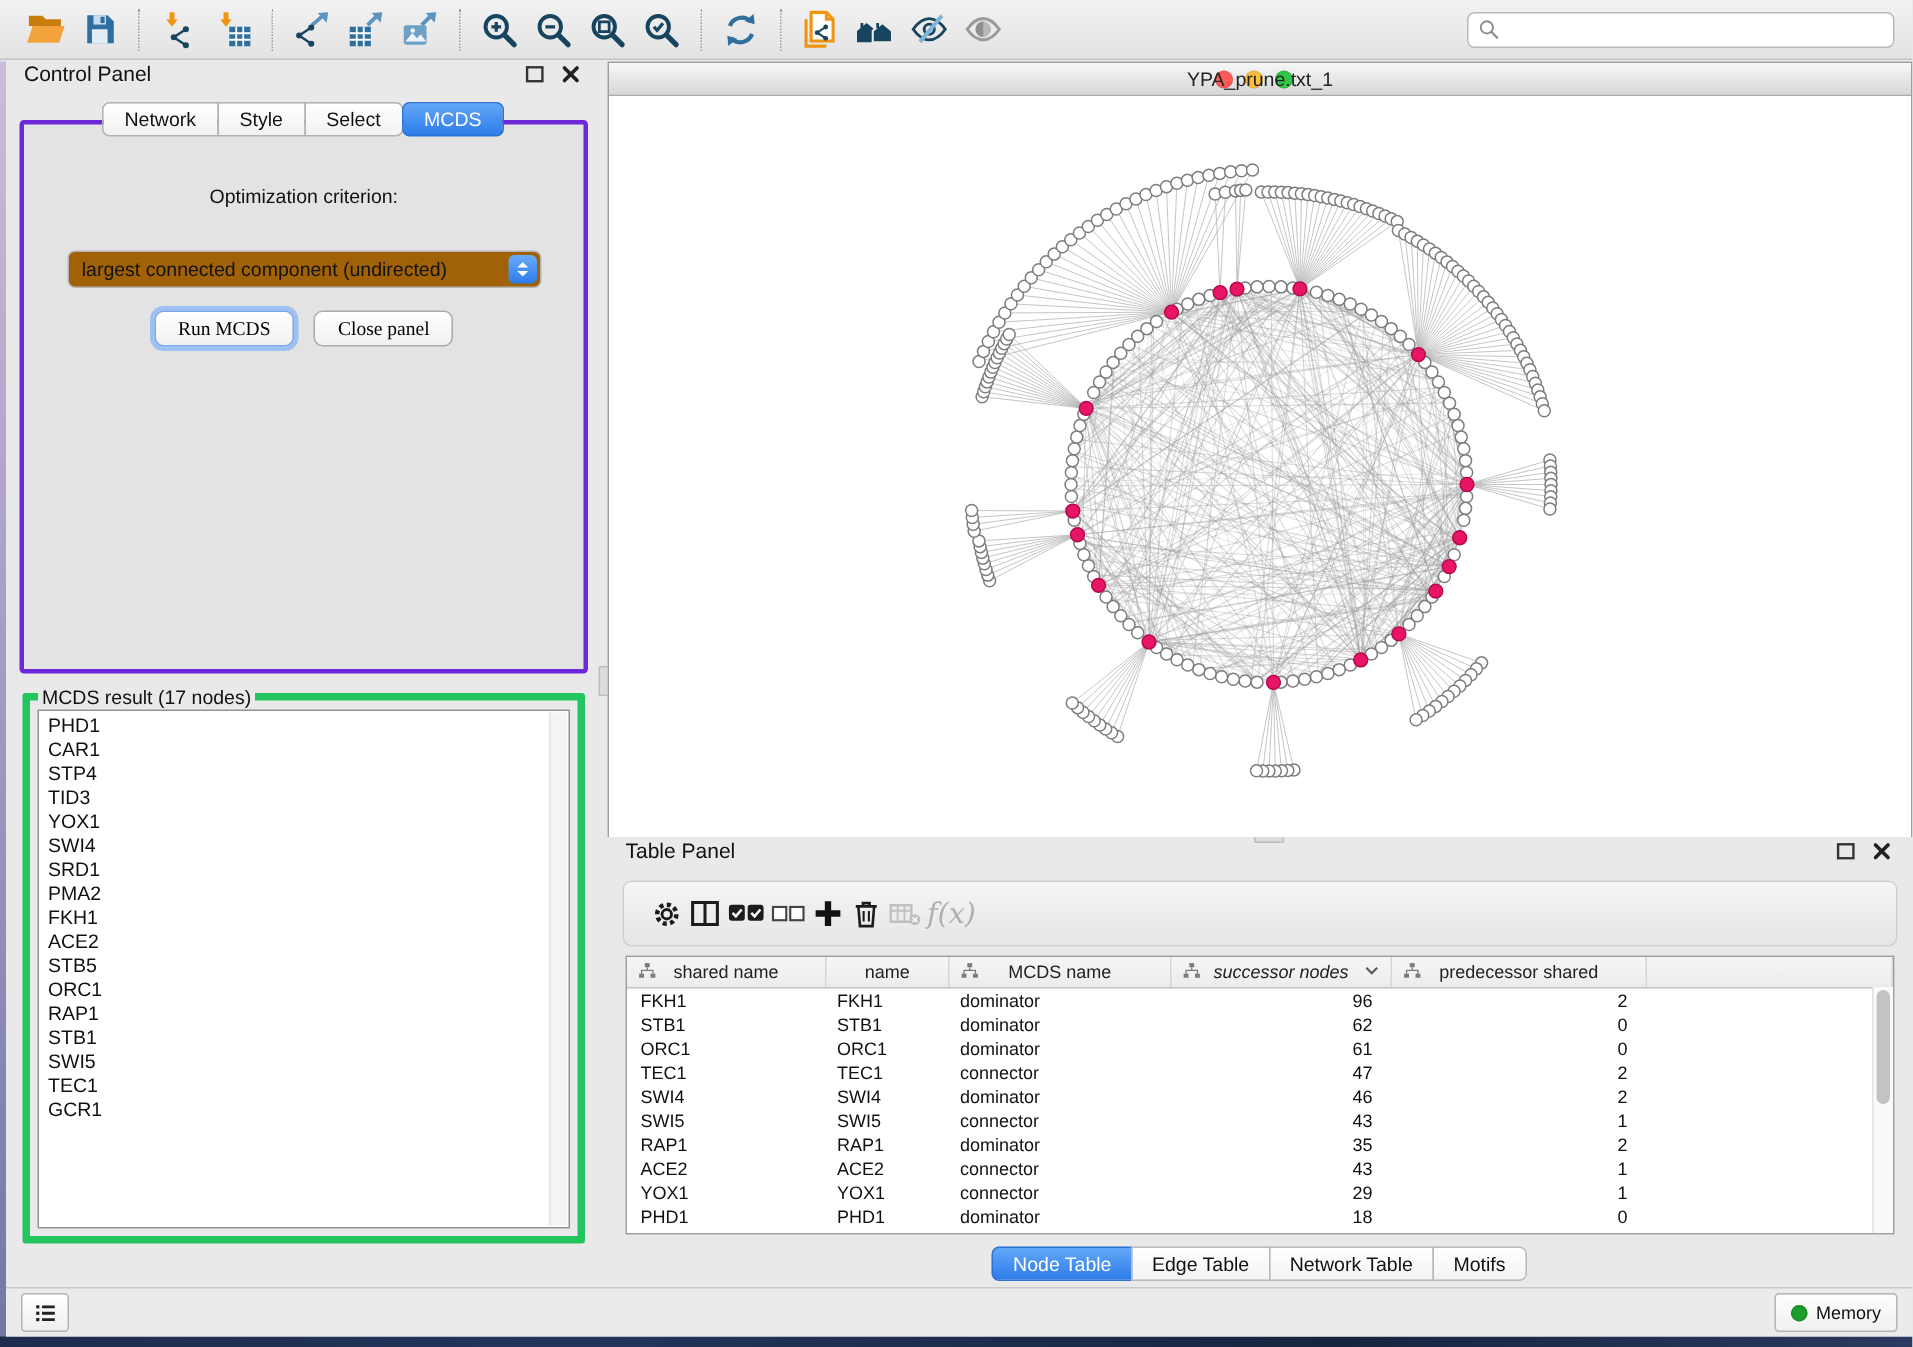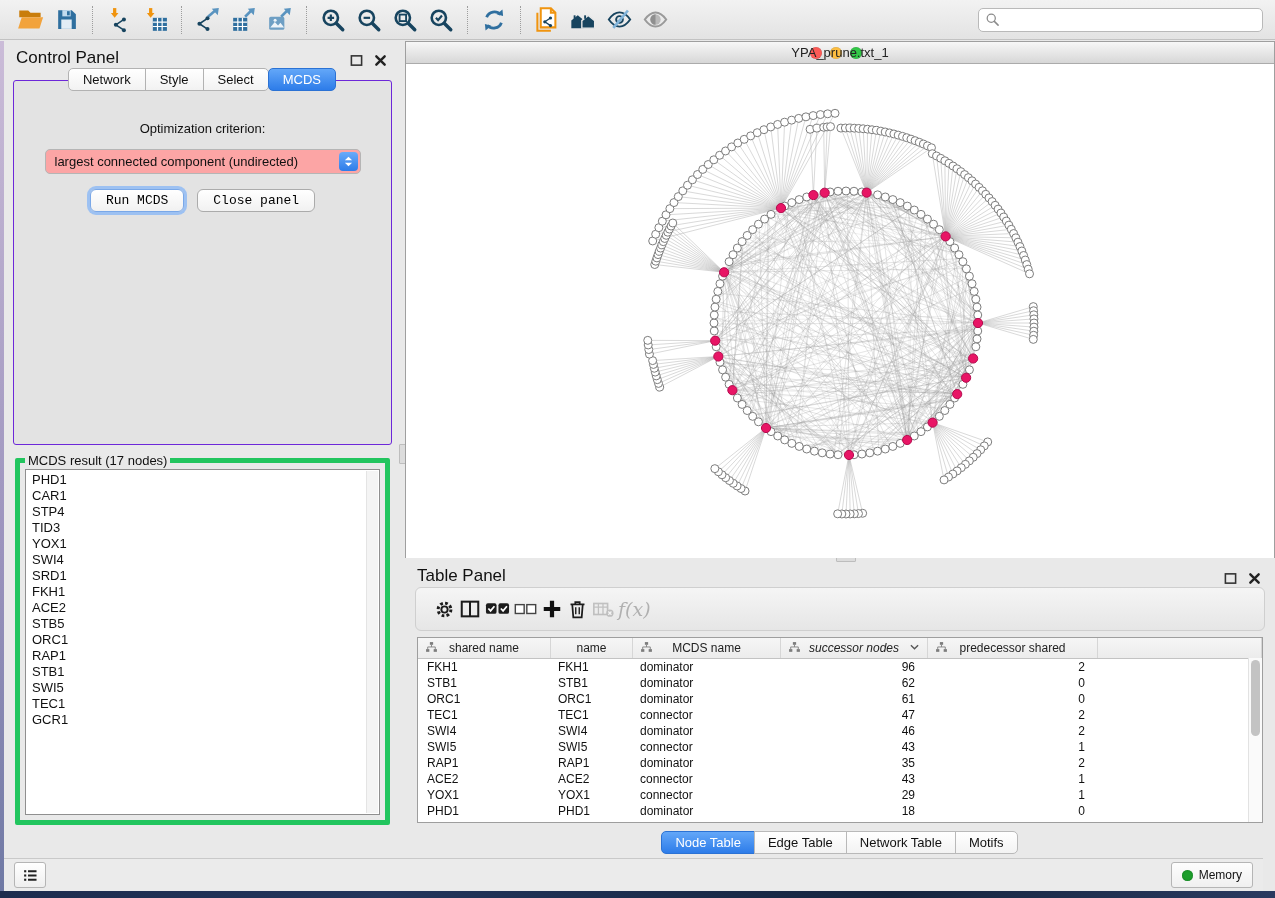--- a/index.html
+++ b/index.html
@@ -16,42 +16,42 @@
     background:linear-gradient(#f2f2f2,#e3e3e3);border-bottom:1px solid #c2c2c2;
     display:flex;align-items:center;padding:0 12px;box-sizing:border-box;}
   .tbtn{width:36px;height:34px;display:flex;align-items:center;justify-content:center;border-radius:4px;}
   .tsep{width:0;height:28px;border-left:1px dotted #9d9d9d;margin:0 8px;}
   .searchbox{margin-left:auto;width:285px;height:24px;background:#fff;border:1px solid #b9b9b9;
     border-radius:5px;display:flex;align-items:center;padding:0 6px;box-sizing:border-box;}
   .searchbox input{border:none;outline:none;flex:1;font-size:12px;margin-left:4px;
     font-family:"Liberation Sans","DejaVu Sans",sans-serif;background:transparent;}
   
   .cpanel{position:absolute;left:4px;top:41px;width:397px;height:817px;}
-  .panel-header{height:27px;display:flex;align-items:flex-end;padding:0 12px;font-size:17px;}
+  .panel-header{height:27px;display:flex;align-items:flex-start;padding:0 12px;font-size:14px;}
   .panel-header .ttl{flex:1;}
   .winbtn{width:18px;height:16px;display:flex;align-items:center;justify-content:center;margin-left:6px;}
   .cp-tabs{display:flex;justify-content:center;position:relative;z-index:2;}
   .cptab{background:linear-gradient(#ffffff,#f2f2f2);border:1px solid #b2b2b2;margin-left:-1px;
     padding:3px 14px;font-size:13px;cursor:default;}
   .cptab:first-child{border-radius:5px 0 0 5px;}
   .cptab.active{background:linear-gradient(#63a7f8,#2d7ce9);border-color:#2b72d4;color:#fff;
     border-radius:5px;position:relative;z-index:3;}
   .cptab.pre-active{border-radius:0 5px 5px 0;}
   .cp-body{margin:-11px 9px 0 9px;padding-top:26px;height:337px;background:#e3e3e3;
-    border:1px solid #6d28d9;border-radius:3px;}
+    border:3px solid #6d28d9;border-radius:3px;}
   .opt-label{text-align:center;font-size:13px;margin-top:14px;}
-  .selectwrap{width:314px;height:23px;margin:13px auto 0;background:#fca5a5;border:1px solid #b5b5b5;
+  .selectwrap{width:314px;height:23px;margin:29px auto 0;background:#a16207;border:1px solid #b5b5b5;
     border-radius:5px;display:flex;align-items:center;overflow:hidden;gap:24px;}
   .selectwrap .val{flex:1;font-size:13px;padding-left:9px;white-space:nowrap;}
   .selectwrap .stepper{width:19px;height:19px;margin-right:2px;border-radius:4px;
     background:linear-gradient(#6aabf9,#2d7ce9);display:flex;flex-direction:column;
     align-items:center;justify-content:center;gap:1px;}
   .btnrow{display:flex;justify-content:center;gap:13px;margin-top:15px;}
   .pushbtn{background:linear-gradient(#ffffff,#f1f1f1);border:1px solid #ababab;border-radius:6px;
-    font-size:13px;padding:3px 15px;font-family:Liberation Mono, monospace;}
+    font-size:13px;padding:3px 15px;font-family:Liberation Serif, serif;}
   .pushbtn.focused{box-shadow:0 0 0 3px rgba(120,175,250,.65);border-color:#7aa8e8;}
   .mcds-field{margin:8px 11px 0 11px;border:5px solid #22c55e;border-radius:2px;
     padding:1px 5px 5px 5px;}
   .mcds-field legend{font-size:13px;padding:0 3px;}
   .mcds-list{position:relative;background:#fff;border:1px solid #8f8f8f;height:346px;
     overflow:hidden;padding:2px 0 0 6px;box-sizing:border-box;}
   .mcds-item{font-size:13px;line-height:16px;}
   .mcds-scroll{position:absolute;top:1px;bottom:1px;right:1px;width:11px;background:#f4f4f4;
     border-left:1px solid #e4e4e4;}
   
@@ -91,21 +91,21 @@
   .tscroll{position:absolute;right:0;top:20px;bottom:0;width:13px;background:#fafafa;
     border-left:1px solid #e2e2e2;}
   .tthumb{margin:2px 2px;width:9px;height:76px;background:#c3c3c3;border-radius:5px;}
   .tp-tabs{display:flex;justify-content:center;margin-top:8px;}
   .tptab{background:linear-gradient(#ffffff,#f3f3f3);border:1px solid #b9b9b9;margin-left:-1px;
     padding:3px 13px;font-size:13px;}
   .tptab.active{background:linear-gradient(#63a7f8,#2d7ce9);border-color:#2b72d4;color:#fff;
     border-radius:5px 0 0 5px;}
   .tptab:last-child{border-radius:0 5px 5px 0;}
   
-  .statusbar{position:absolute;left:4px;right:12px;bottom:7px;height:33px;background:#ebebeb;
+  .statusbar{position:absolute;left:4px;right:0;bottom:7px;height:33px;background:#ebebeb;
     border-top:1px solid #c9c9c9;display:flex;align-items:center;padding:0 10px;box-sizing:border-box;}
   .sb-left{width:30px;height:24px;border:1px solid #b5b5b5;background:linear-gradient(#fff,#efefef);
     border-radius:3px;display:flex;align-items:center;justify-content:center;}
   .memorybtn{margin-left:auto;height:24px;border:1px solid #b5b5b5;border-radius:3px;
     background:linear-gradient(#fdfdfd,#f0f0f0);display:flex;align-items:center;gap:6px;
     padding:0 10px;font-size:12px;}
   .memdot{width:11px;height:11px;border-radius:50%;background:#1d9e2c;box-shadow:inset 0 0 2px #0c6e18;}
 </style>
 </head>
 <body>
@@ -308,20 +308,21 @@
     <legend>MCDS result (17 nodes)</legend>
     <div class="mcds-list">
       <div class="mcds-scroll"></div>
     <div class="mcds-item">PHD1</div>
         <div class="mcds-item">CAR1</div>
         <div class="mcds-item">STP4</div>
         <div class="mcds-item">TID3</div>
         <div class="mcds-item">YOX1</div>
         <div class="mcds-item">SWI4</div>
         <div class="mcds-item">SRD1</div>
+        <div class="mcds-item">PMA2</div>
         <div class="mcds-item">FKH1</div>
         <div class="mcds-item">ACE2</div>
         <div class="mcds-item">STB5</div>
         <div class="mcds-item">ORC1</div>
         <div class="mcds-item">RAP1</div>
         <div class="mcds-item">STB1</div>
         <div class="mcds-item">SWI5</div>
         <div class="mcds-item">TEC1</div>
         <div class="mcds-item">GCR1</div>
       </div>

